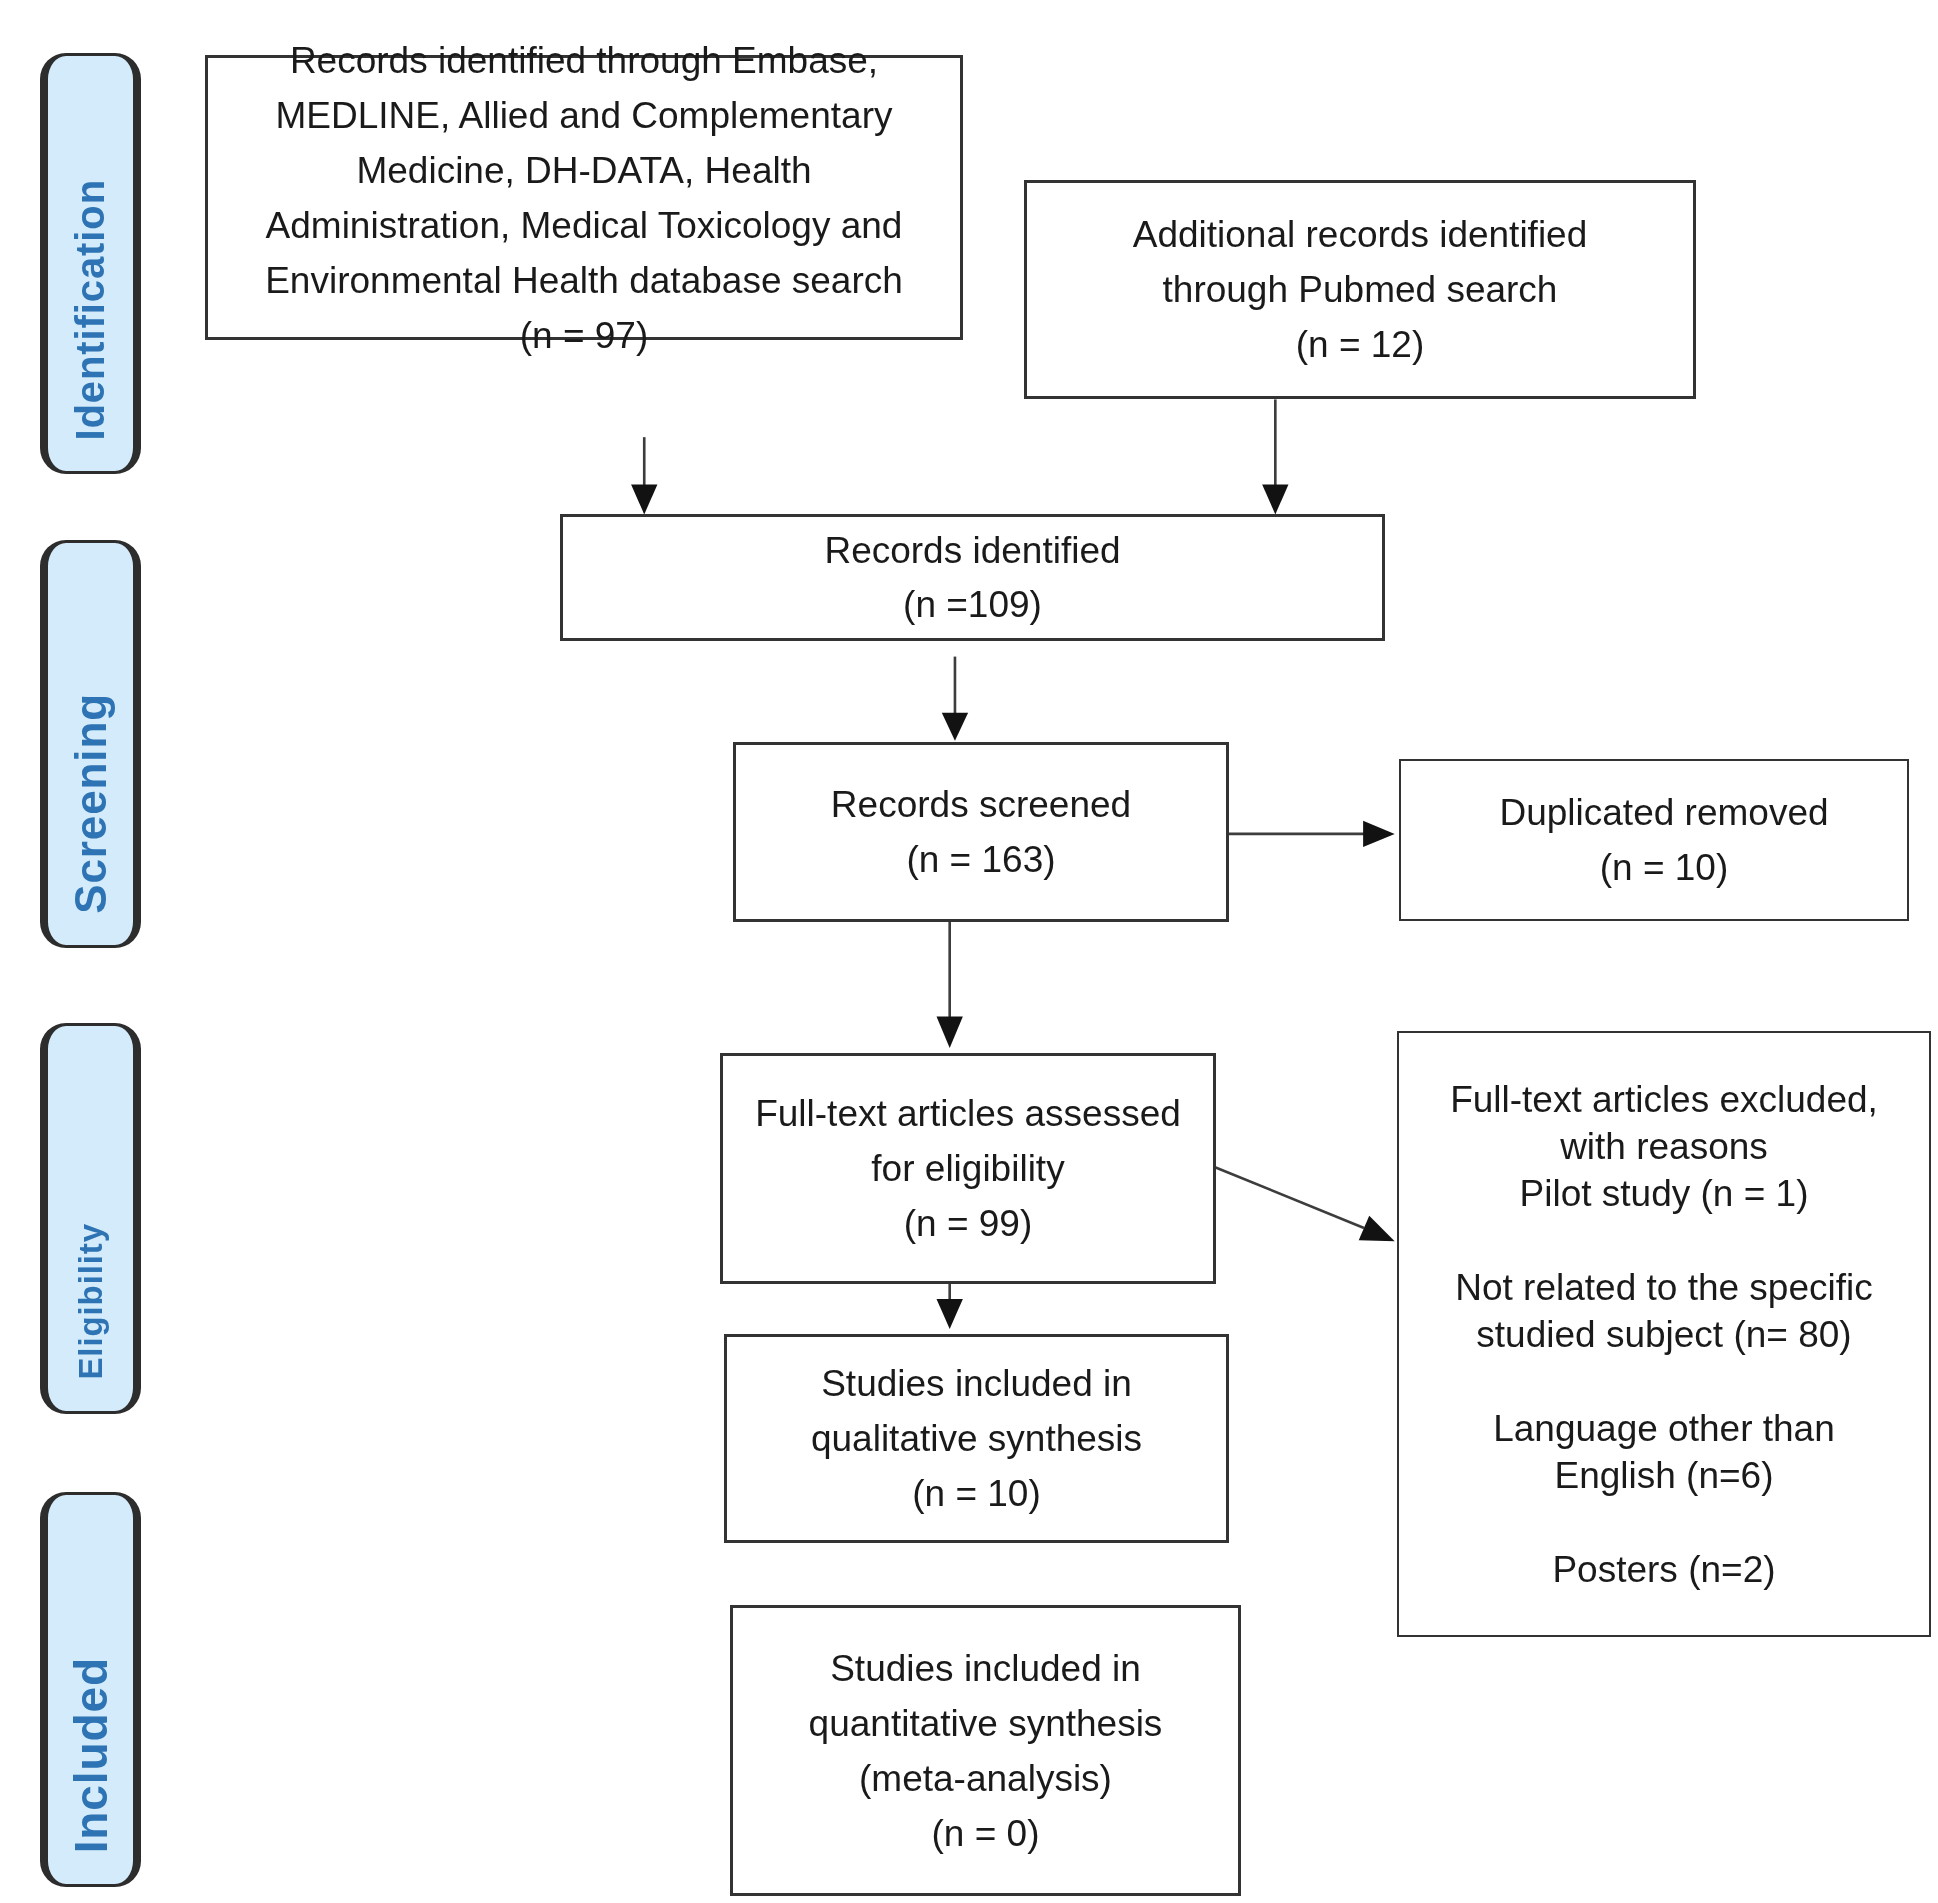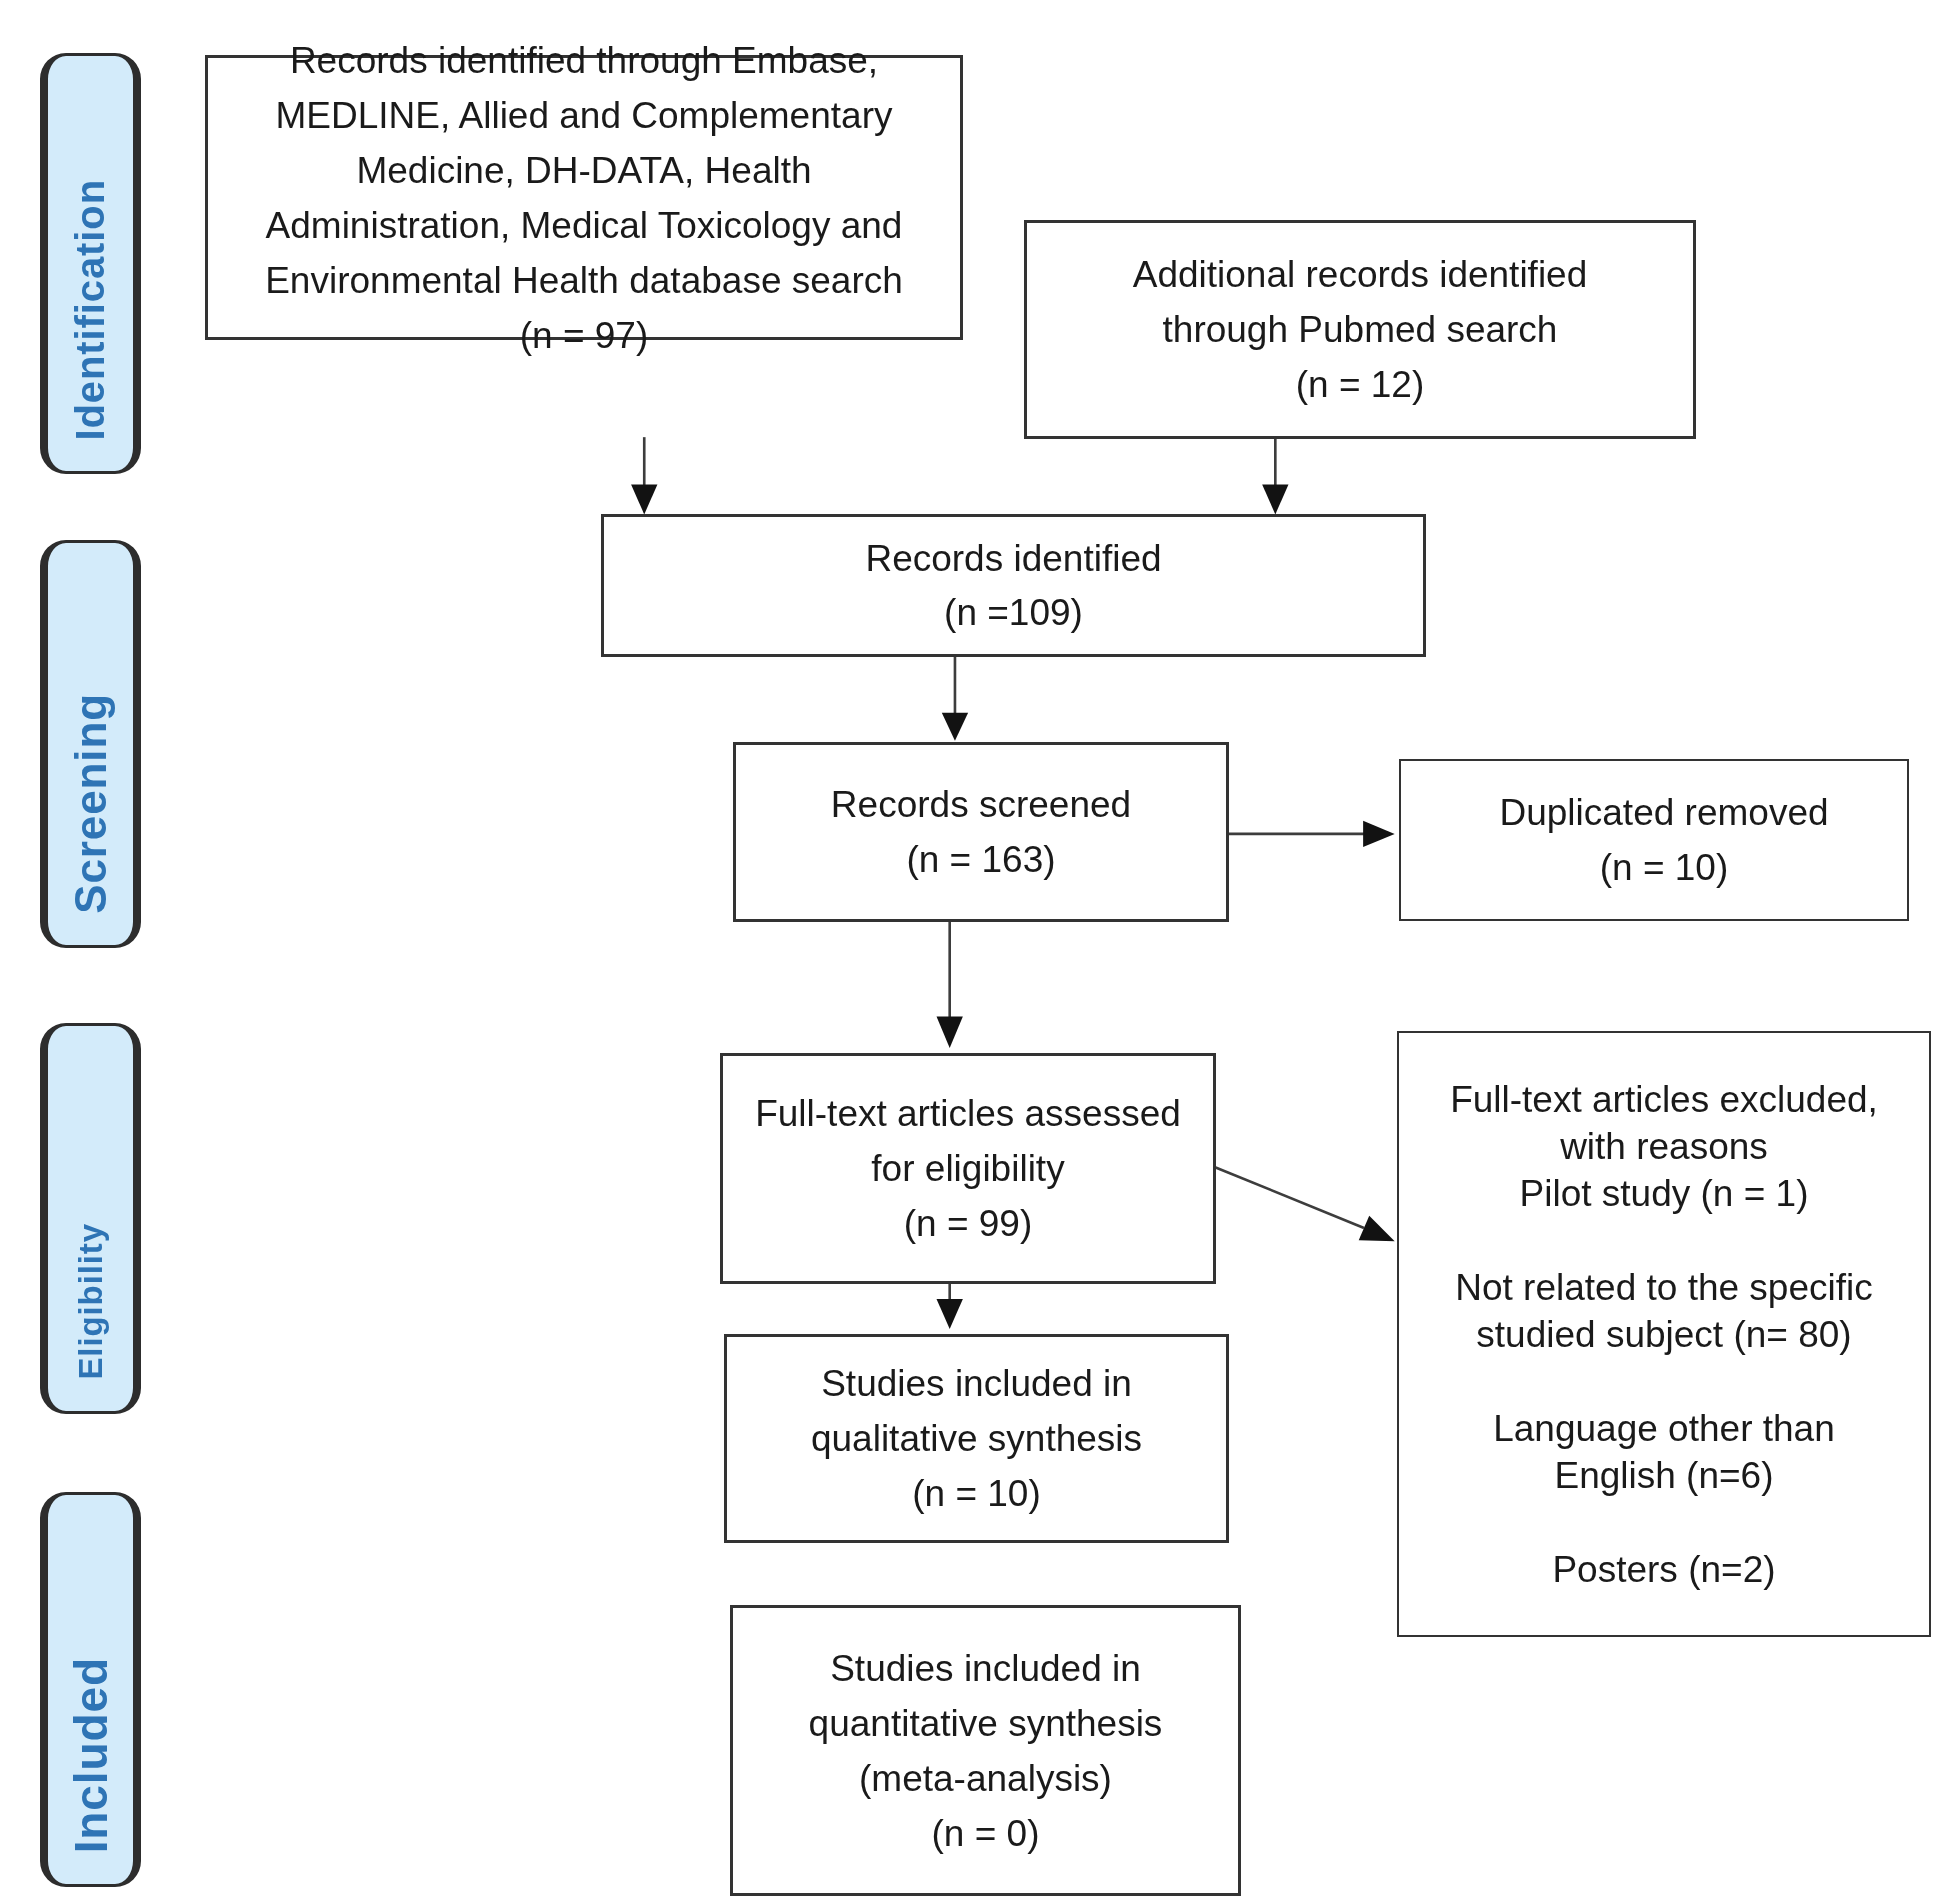--- a/index.html
+++ b/index.html
@@ -66,22 +66,22 @@
     justify-content:center;
   }
   .box-text{
     white-space:pre-line;
     text-align:center;
     color:var(--box-text);
     font-size:37px;
     line-height:55px;
   }
   #box-db{left:205px;top:55px;width:758px;height:285px;}
-  #box-pubmed{left:1024px;top:180px;width:672px;height:219px;margin-top:40px;}
-  #box-identified{left:601px;top:514px;width:825px;height:143px;justify-content:center;}
+  #box-pubmed{left:1024px;top:180px;width:672px;height:219px;}
+  #box-identified{left:560px;top:514px;width:825px;height:127px;justify-content:center;}
   #box-identified .box-text{line-height:54px;}
   #box-screened{left:733px;top:742px;width:496px;height:180px;}
   #box-duplicated{left:1399px;top:759px;width:510px;height:162px;border-width:2.6px;padding-left:20px;}
   #box-fulltext{left:720px;top:1053px;width:496px;height:231px;}
   #box-excluded{left:1397px;top:1031px;width:534px;height:606px;border-width:2.6px;}
   #box-excluded .box-text{line-height:47px;}
   #box-qualitative{left:724px;top:1334px;width:505px;height:209px;}
   #box-quantitative{left:730px;top:1605px;width:511px;height:291px;}
 </style>
 </head>

